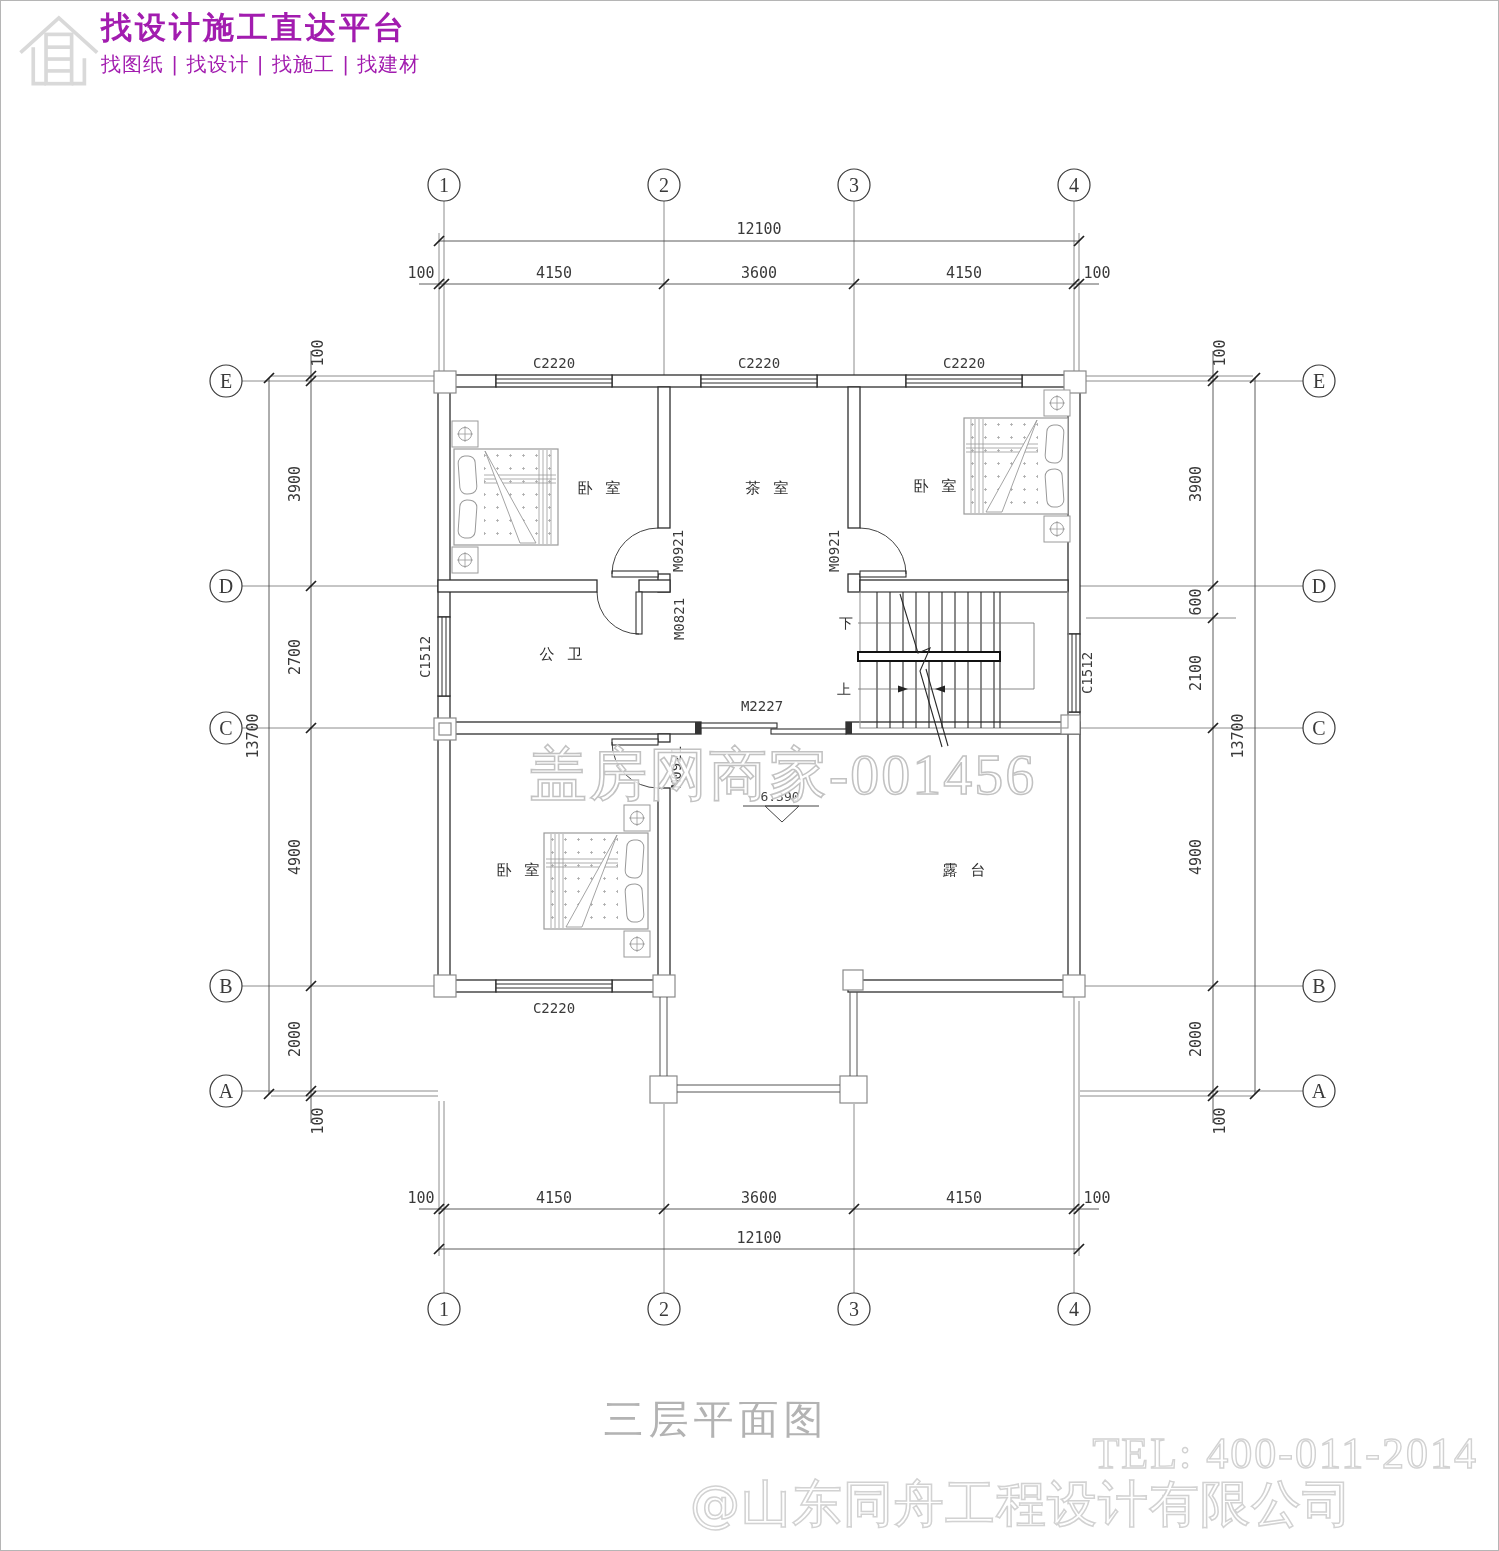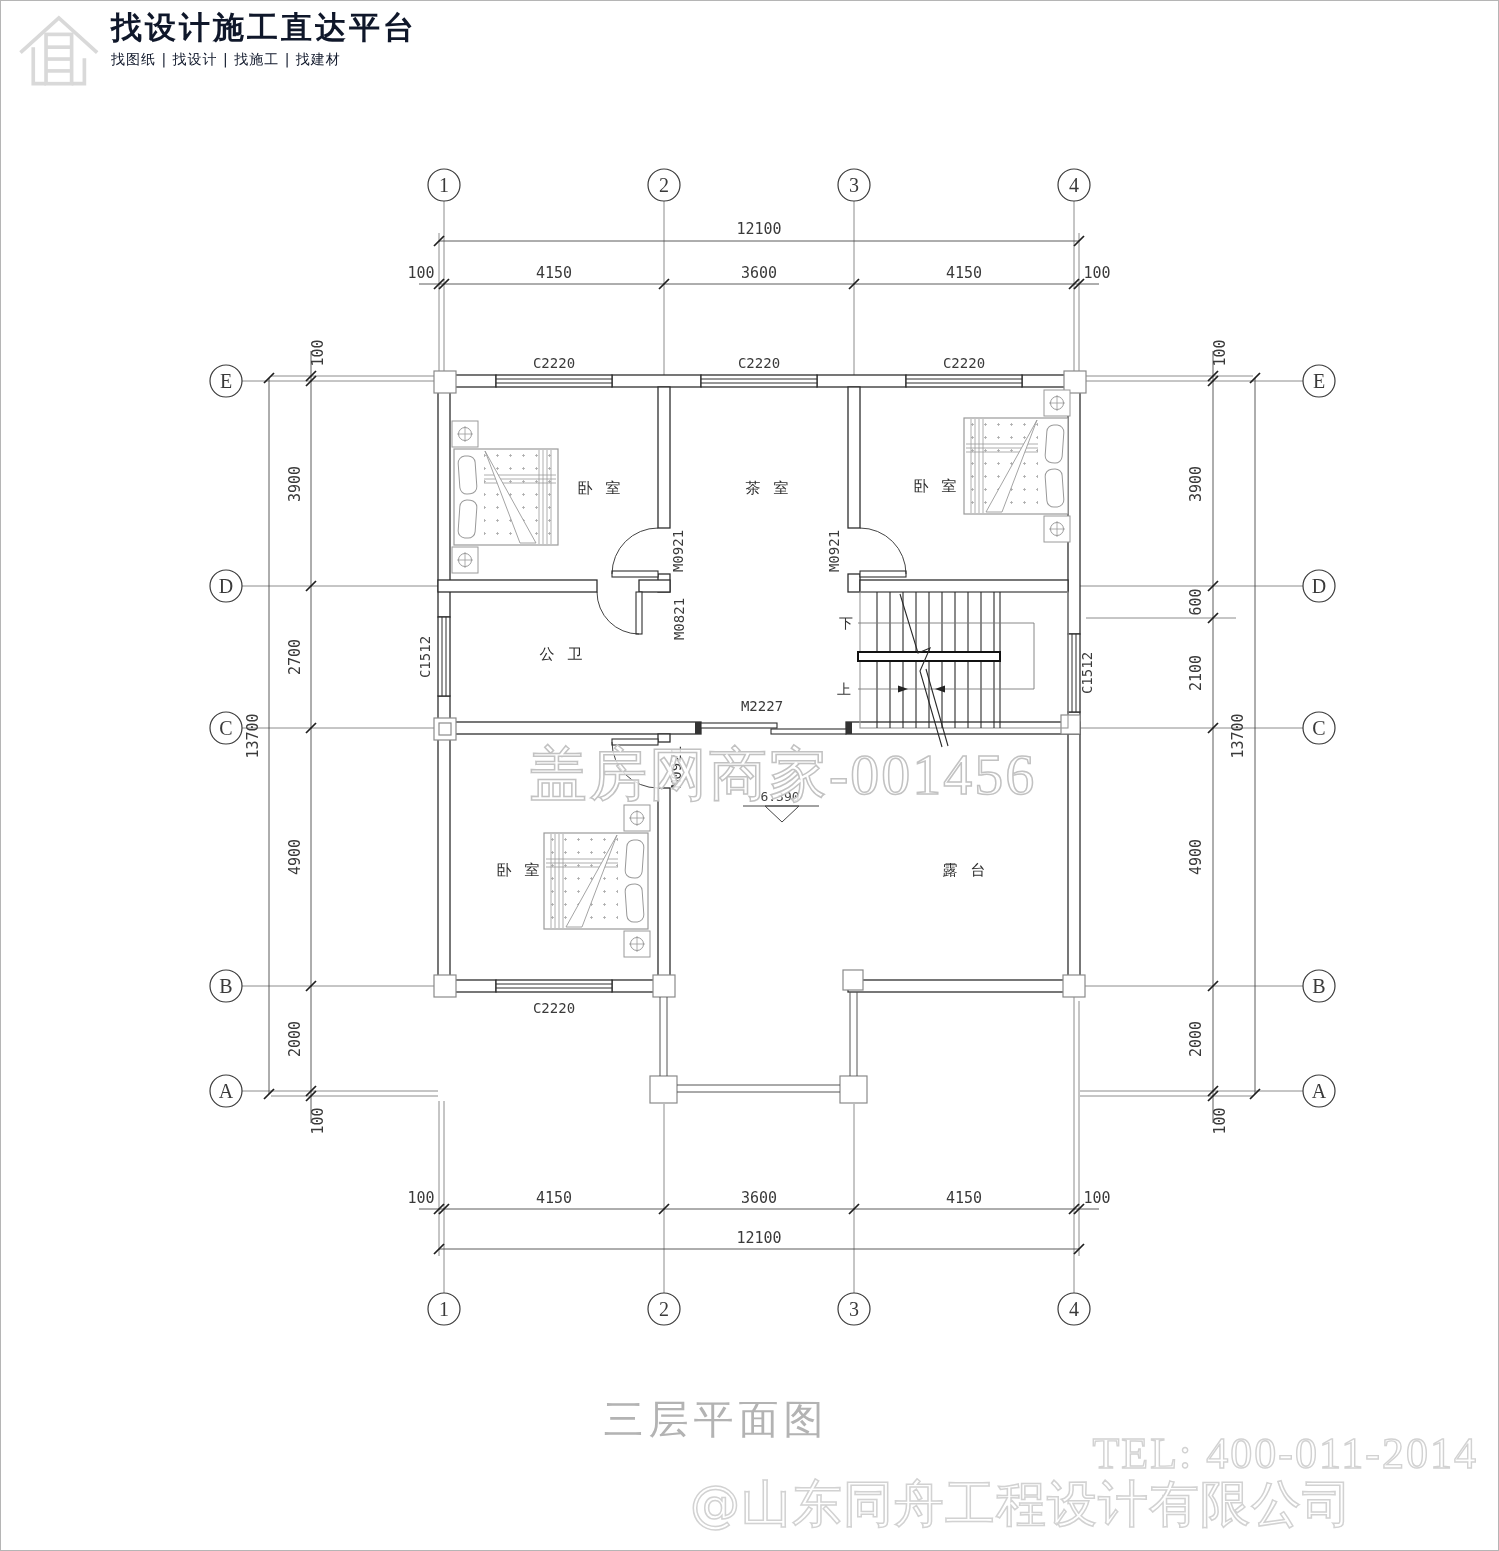--- a/index.html
+++ b/index.html
@@ -1,22 +1,22 @@
 <!DOCTYPE html>
 <html><head>
 <meta charset="utf-8">
 <style>
   html,body{margin:0;padding:0;background:#ffffff;}
   .canvas{position:relative;width:1499px;height:1551px;background:#fff;overflow:hidden;
           border:1px solid #b5b5b5;box-sizing:border-box;
           font-family:"DejaVu Sans", sans-serif;}
   .logo{position:absolute;left:14px;top:6px;display:flex;align-items:flex-start;}
-  .logo-text{margin-left:12px;color:#0f172a;}
+  .logo-text{margin-left:2px;color:#a21caf;}
   .logo-brand{font-size:31px;letter-spacing:3px;font-weight:bold;line-height:40px;}
-  .logo-tagline{font-size:14px;letter-spacing:1px;margin-top:4px;}
+  .logo-tagline{font-size:20px;letter-spacing:1px;margin-top:4px;}
   svg text{user-select:none;}
   .dim{font-family:"DejaVu Sans Mono", monospace;font-size:15px;fill:#3a3a3a;}
   .big-dim{font-family:"DejaVu Sans Mono", monospace;font-size:15px;fill:#3a3a3a;}
   .axis-letter{font-family:"Liberation Serif", serif;font-size:20px;fill:#3a3a3a;}
   .room{font-size:15px;fill:#2c2c2c;letter-spacing:4px;}
   .opening{font-family:"DejaVu Sans Mono", monospace;font-size:14px;fill:#3a3a3a;}
   .stairtxt{font-size:14px;fill:#333;}
   .lvl{font-family:"DejaVu Sans Mono", monospace;font-size:13px;fill:#444;}
   .wm{font-family:"Liberation Serif", serif;font-size:58px;letter-spacing:2px;
       fill:rgba(255,255,255,0.82);stroke:#c2c2c2;stroke-width:1.5px;}

